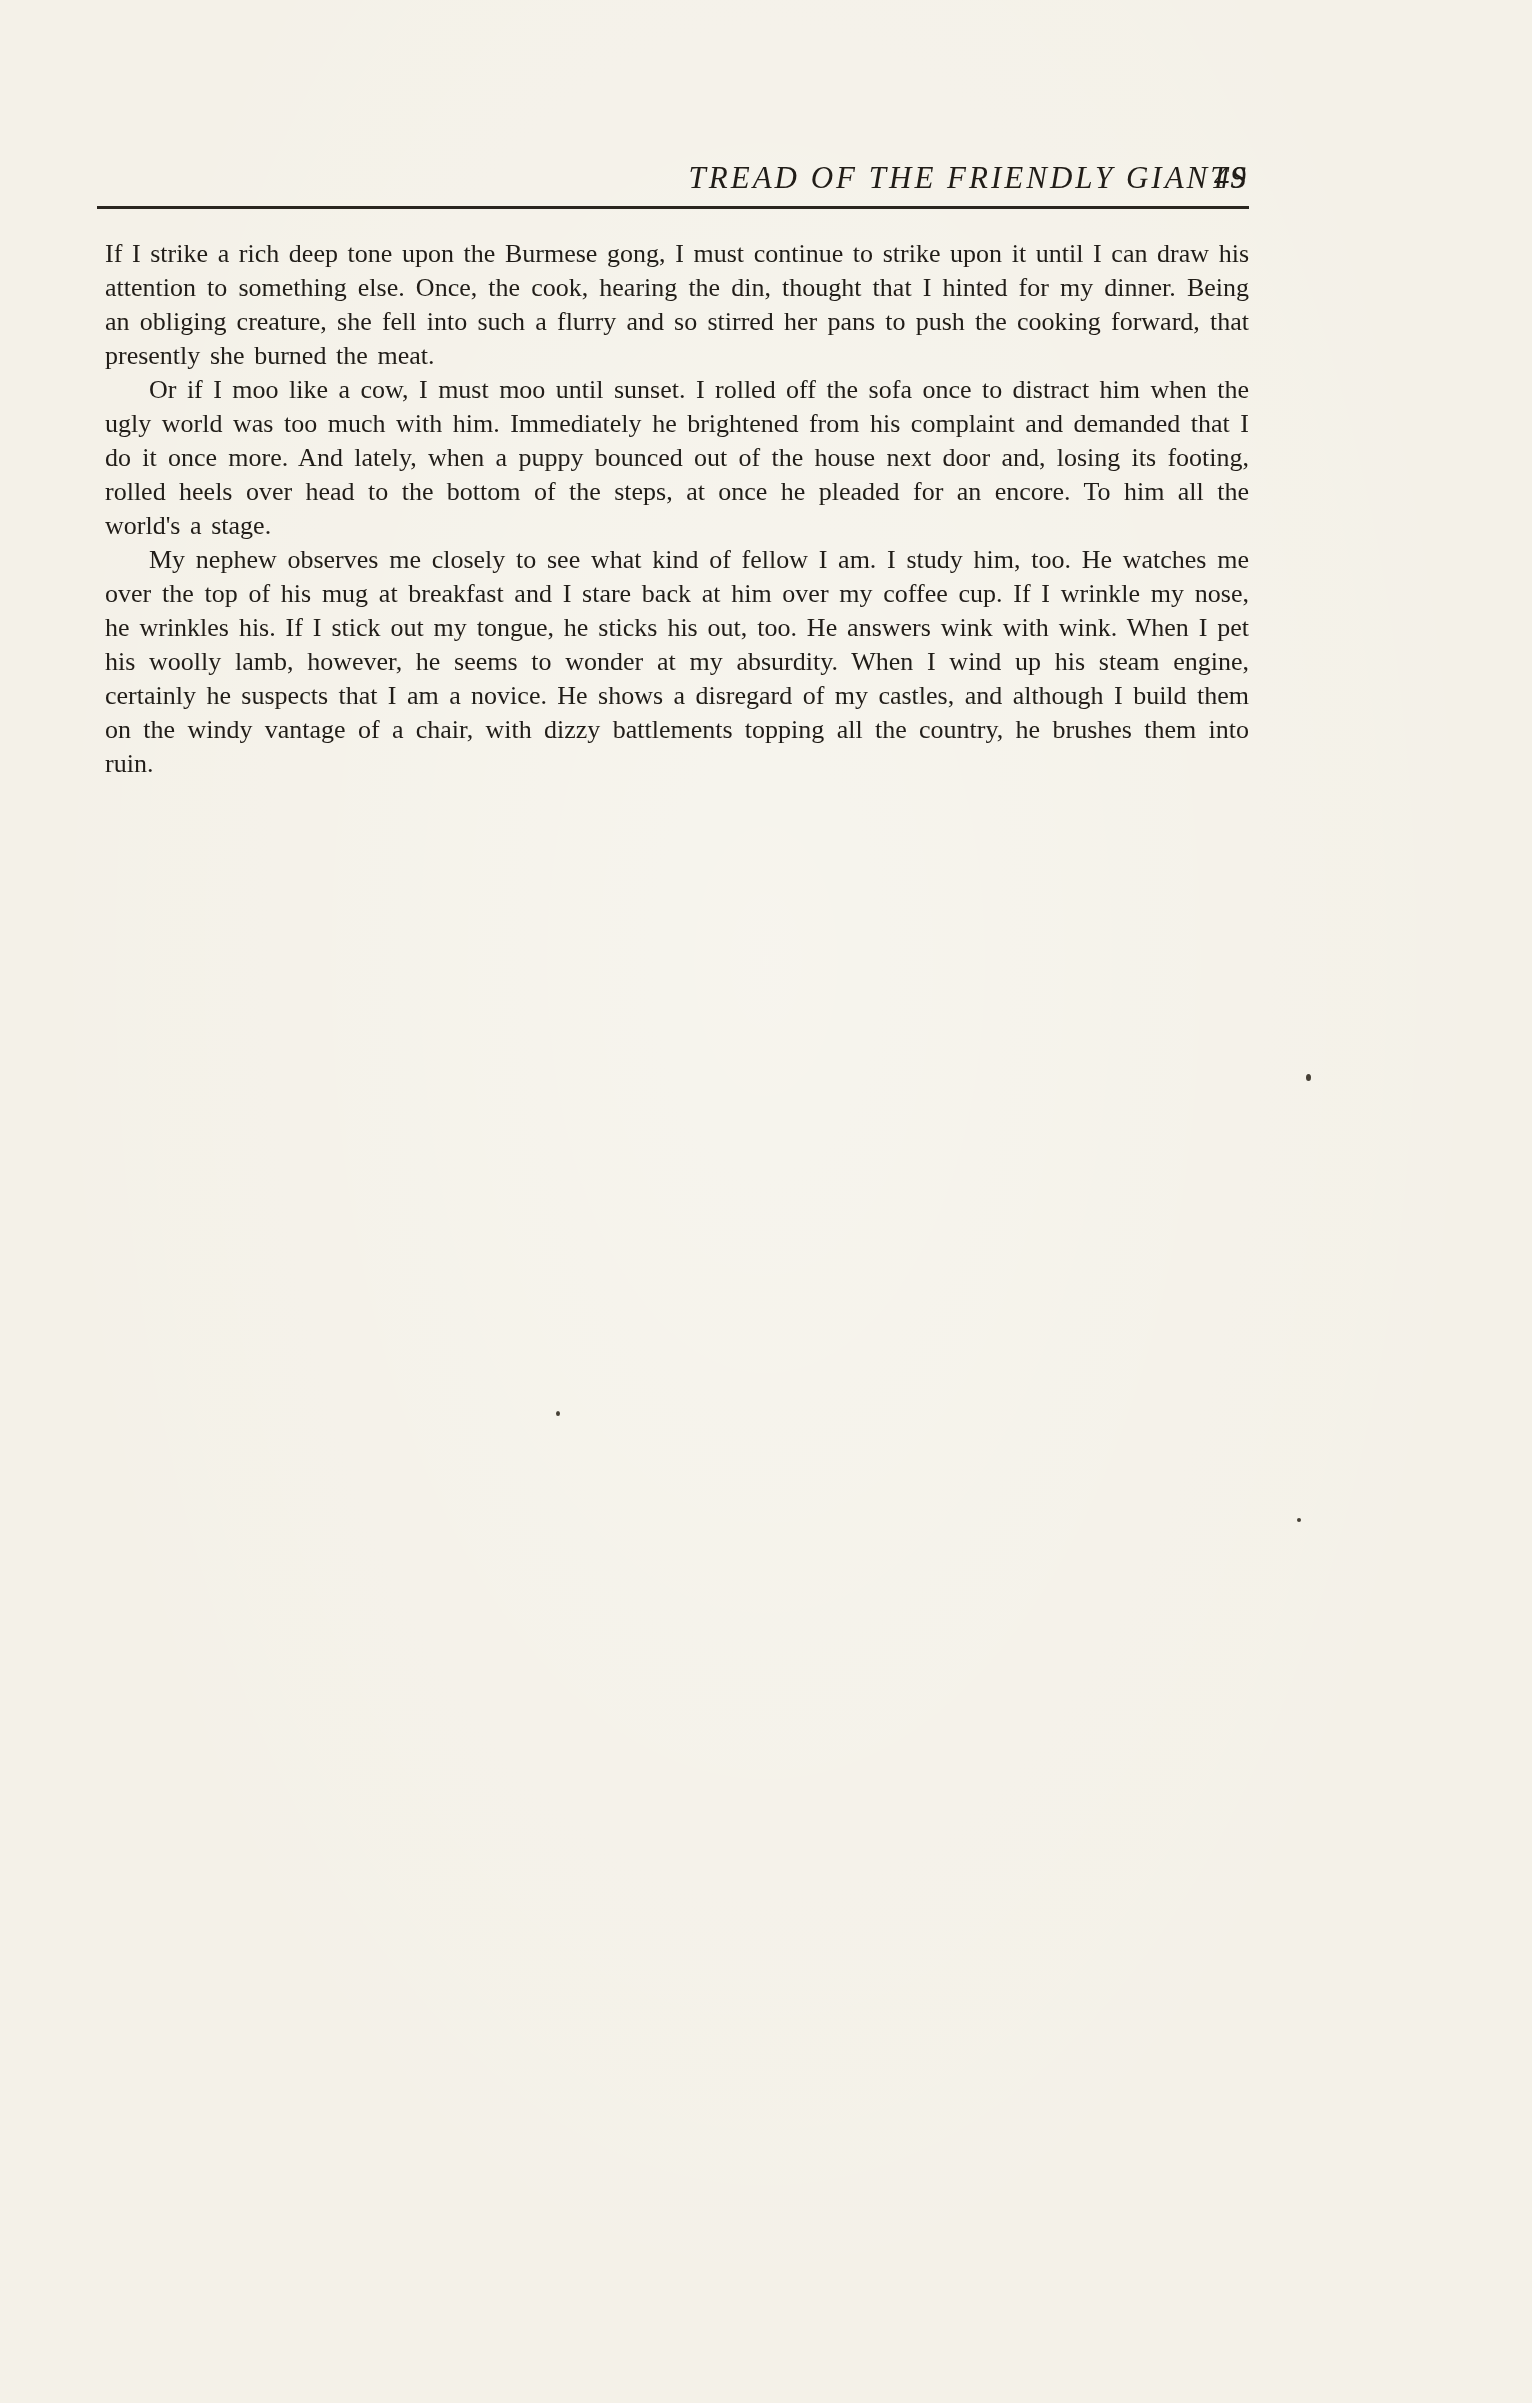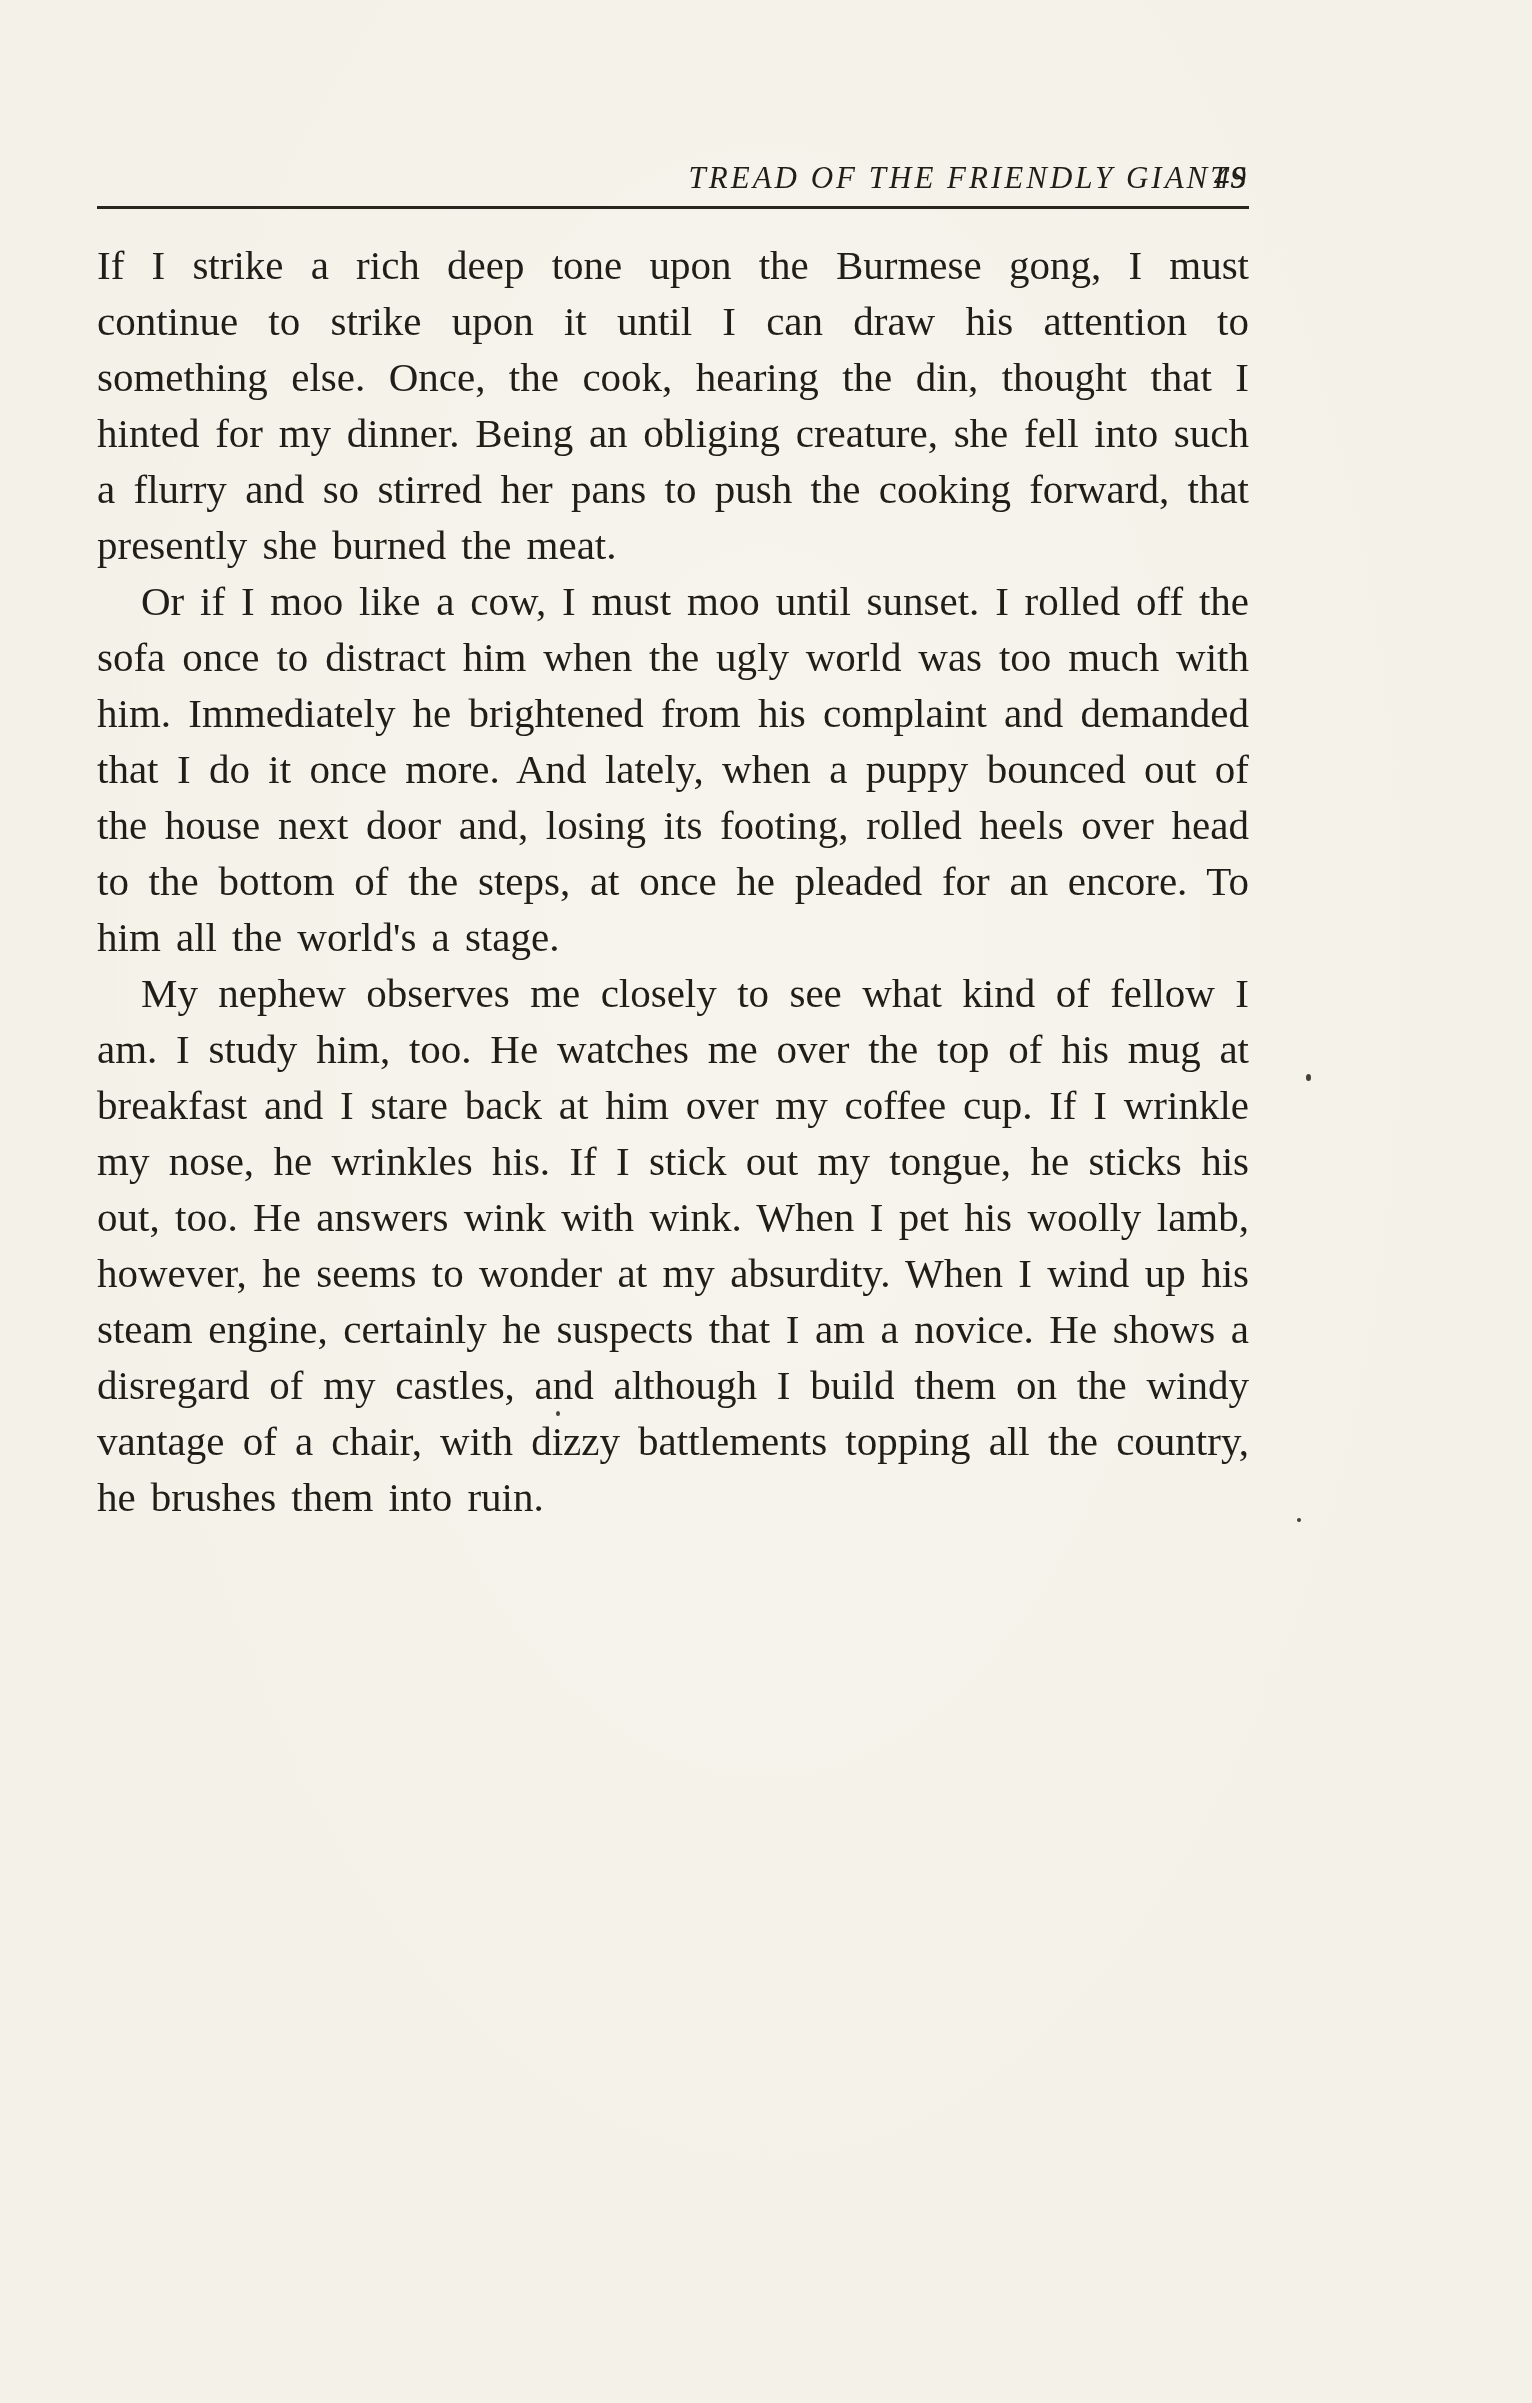--- a/index.html
+++ b/index.html
@@ -45,24 +45,25 @@
     letter-spacing: 1px;
     font-size: 31px;
   }
   .head-rule {
     height: 0;
     border-bottom: 3px solid #2a261f;
     margin-bottom: 4px;
   }
   .text-block {
     margin-top: 28px;
-    font-size: 41px;
-    line-height: 56px;
+    font-size: 26px;
+    line-height: 34px;
     text-align: justify;
     word-spacing: 0.12em;
+    margin-left: 8px;
   }
   .text-block p {
     margin: 0;
     padding: 0;
   }
   .text-block p.indented {
     text-indent: 44px;
   }
   .speck {
     position: absolute;

